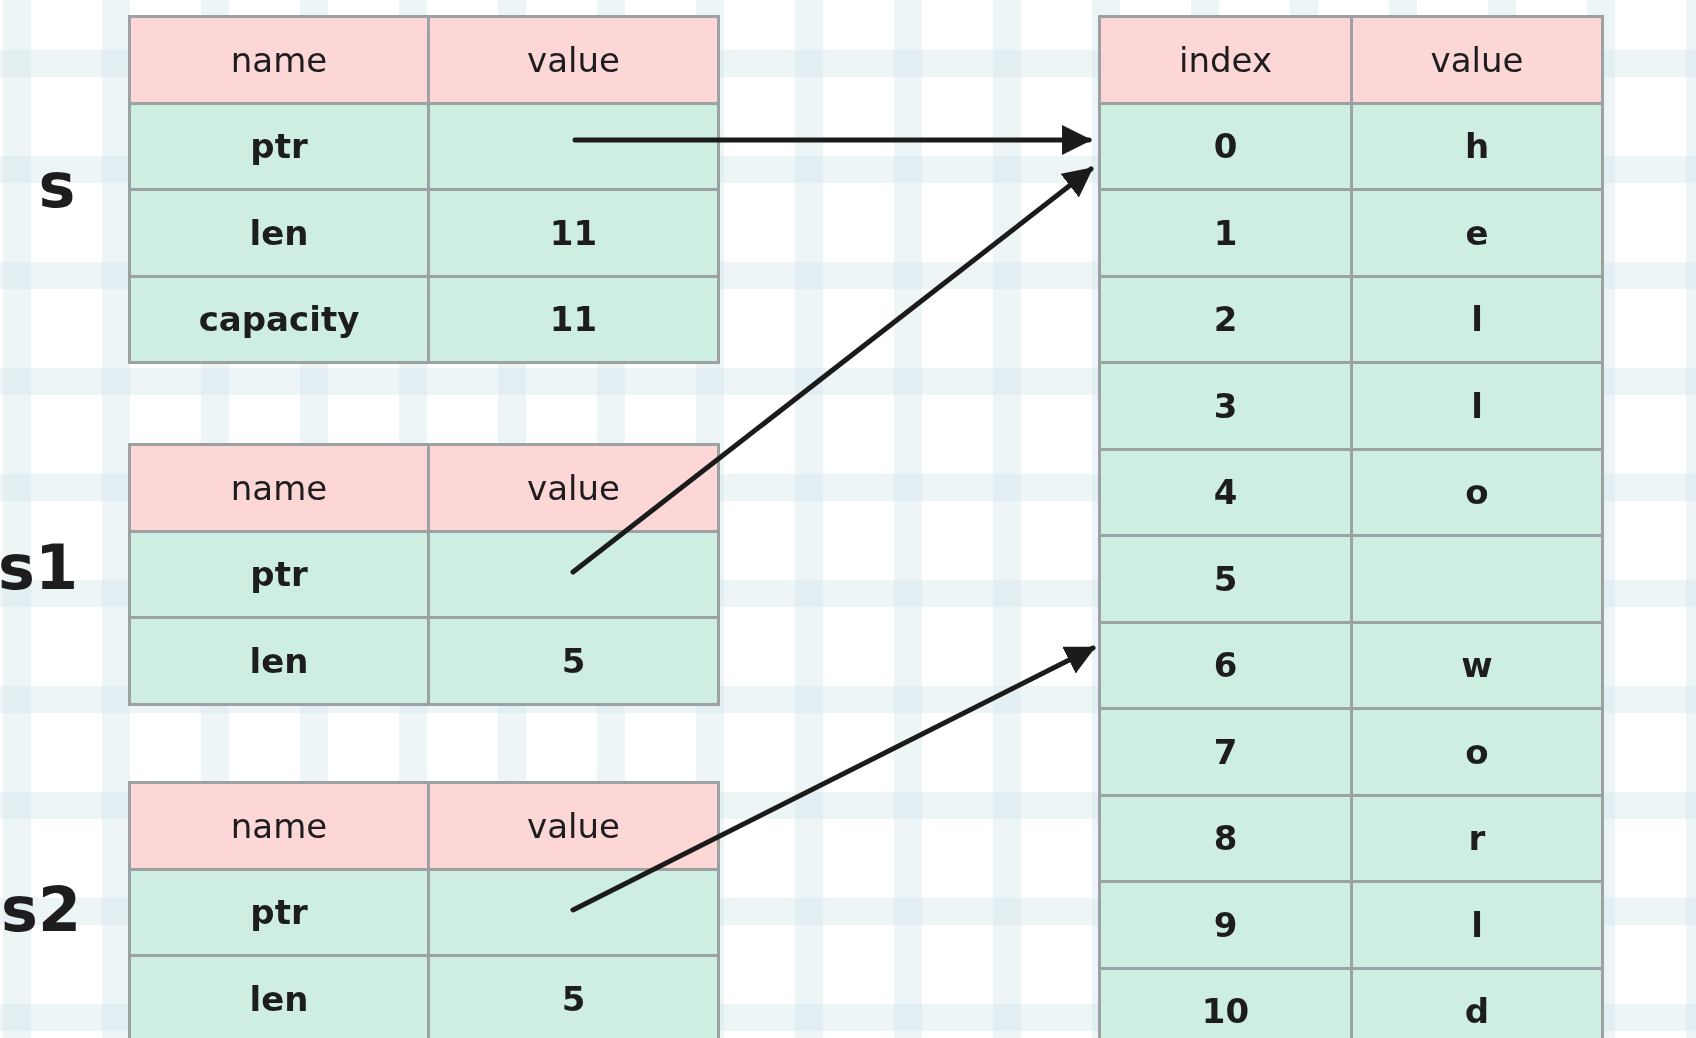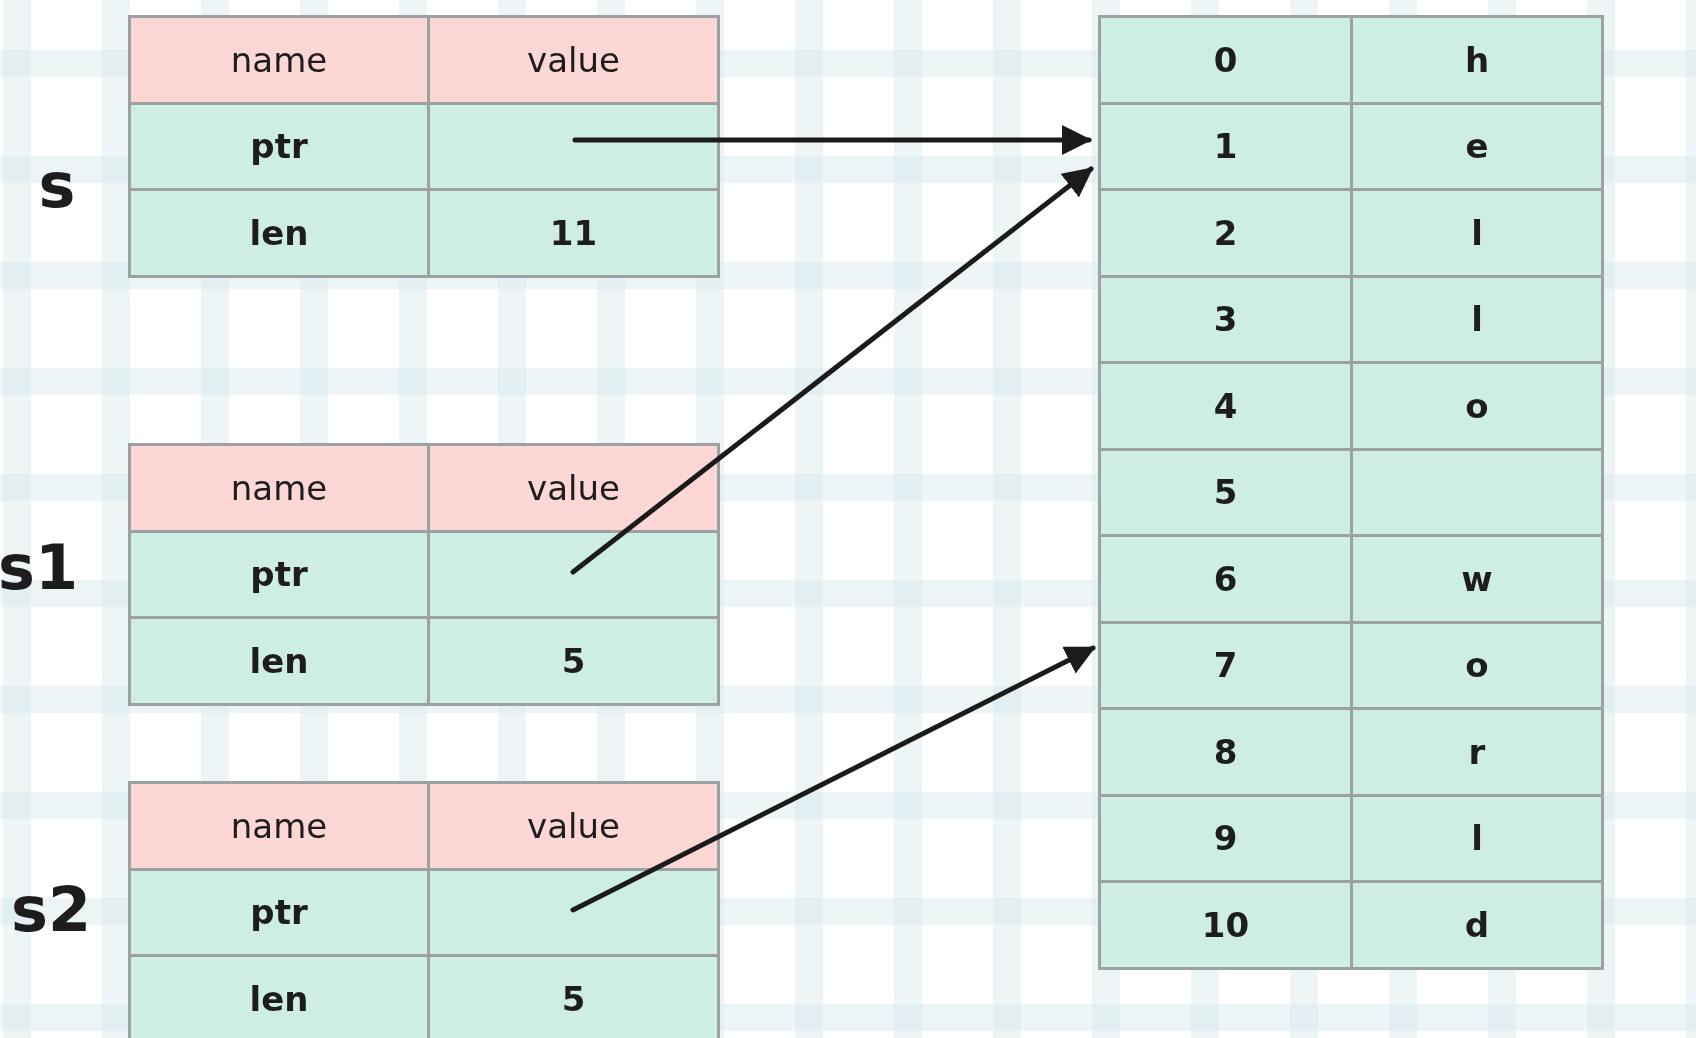--- a/index.html
+++ b/index.html
@@ -64,21 +64,21 @@
     width: 80px;
     height: 72px;
     line-height: 72px;
     text-align: center;
     font-size: 62px;
     font-weight: bold;
     color: var(--text);
   }
   #lbl-s  { left: 17px;  top: 150px; }
   #lbl-s1 { left: -2px;  top: 532px; }
-  #lbl-s2 { left: 11px;   top: 874px; }
+  #lbl-s2 { left: 1px;   top: 874px; }
 
   svg.arrows {
     position: absolute;
     left: 0; top: 0;
     width: 1696px;
     height: 1038px;
     pointer-events: none;
   }
   svg.arrows line {
     stroke: var(--arrow);
@@ -106,20 +106,24 @@
       <th>value</th>
     </tr>
     <tr>
       <td>ptr</td>
       <td></td>
     </tr>
     <tr>
       <td>len</td>
       <td>11</td>
     </tr>
+    <tr>
+      <td>capacity</td>
+      <td>11</td>
+    </tr>
   </tbody>
     </table>
 
   <table class="memtable" id="tbl-s1">
     <colgroup>
         <col class="c1">
         <col class="c2">
       </colgroup>
     <tbody>
         <tr>
@@ -157,20 +161,24 @@
     </tr>
   </tbody>
     </table>
 
   <table class="memtable" id="tbl-heap">
     <colgroup>
         <col class="c1">
         <col class="c2">
       </colgroup>
     <tbody>
+        <tr>
+      <th>index</th>
+      <th>value</th>
+    </tr>
     <tr>
       <td>0</td>
       <td>h</td>
     </tr>
     <tr>
       <td>1</td>
       <td>e</td>
     </tr>
     <tr>
       <td>2</td>

